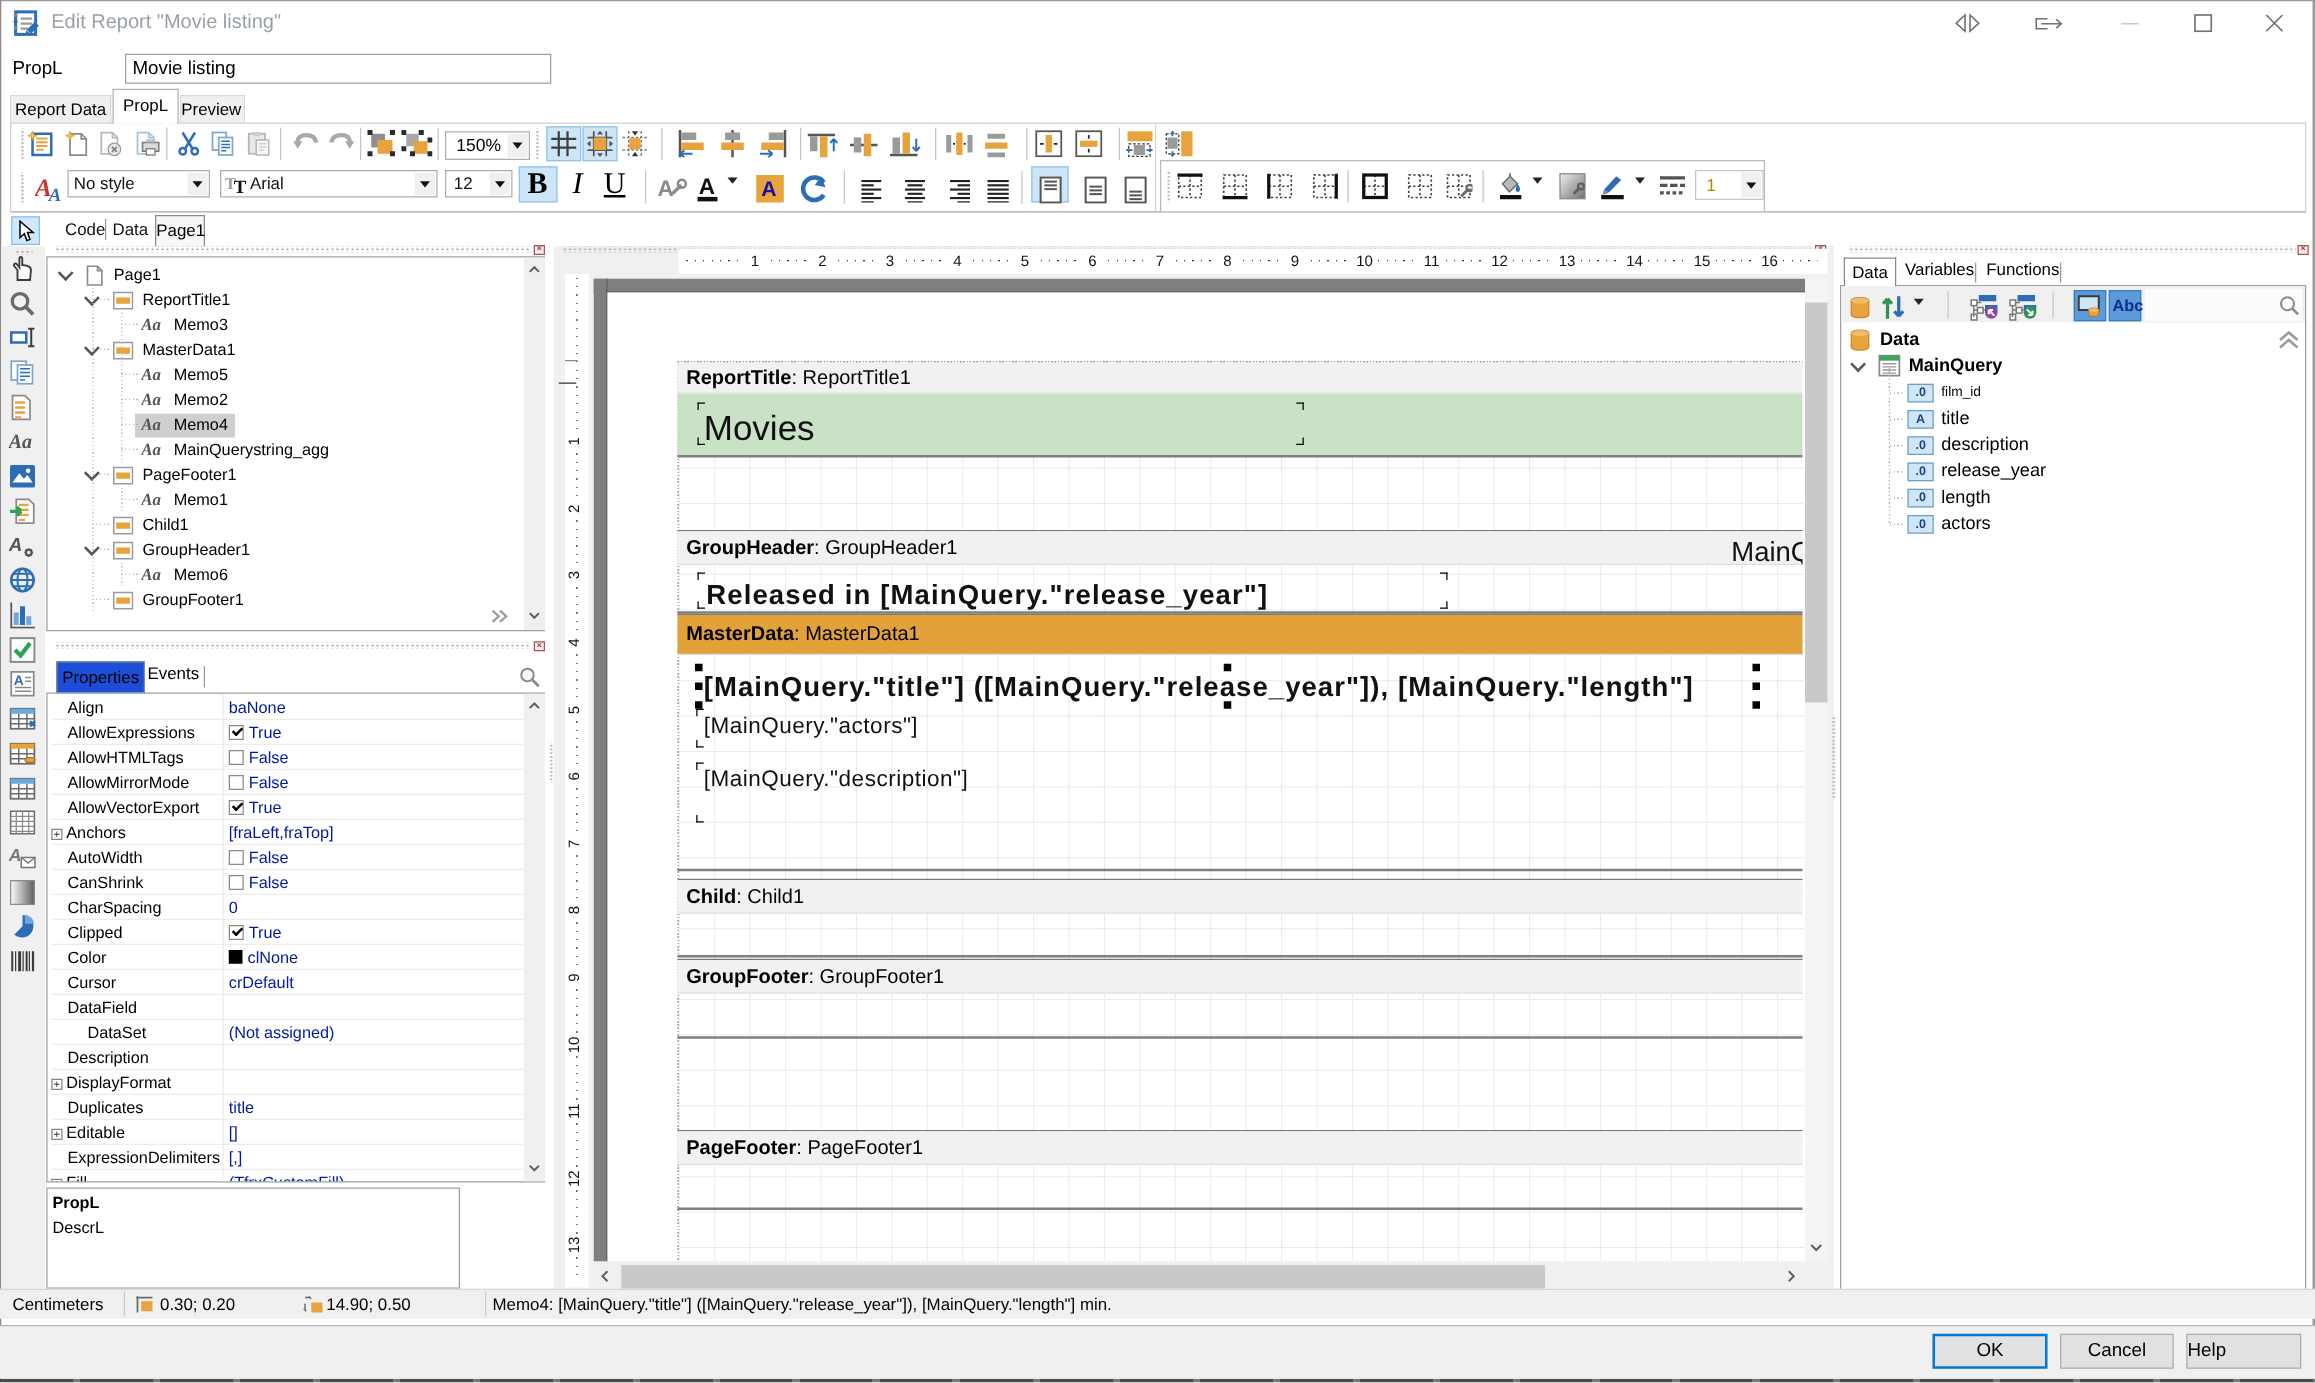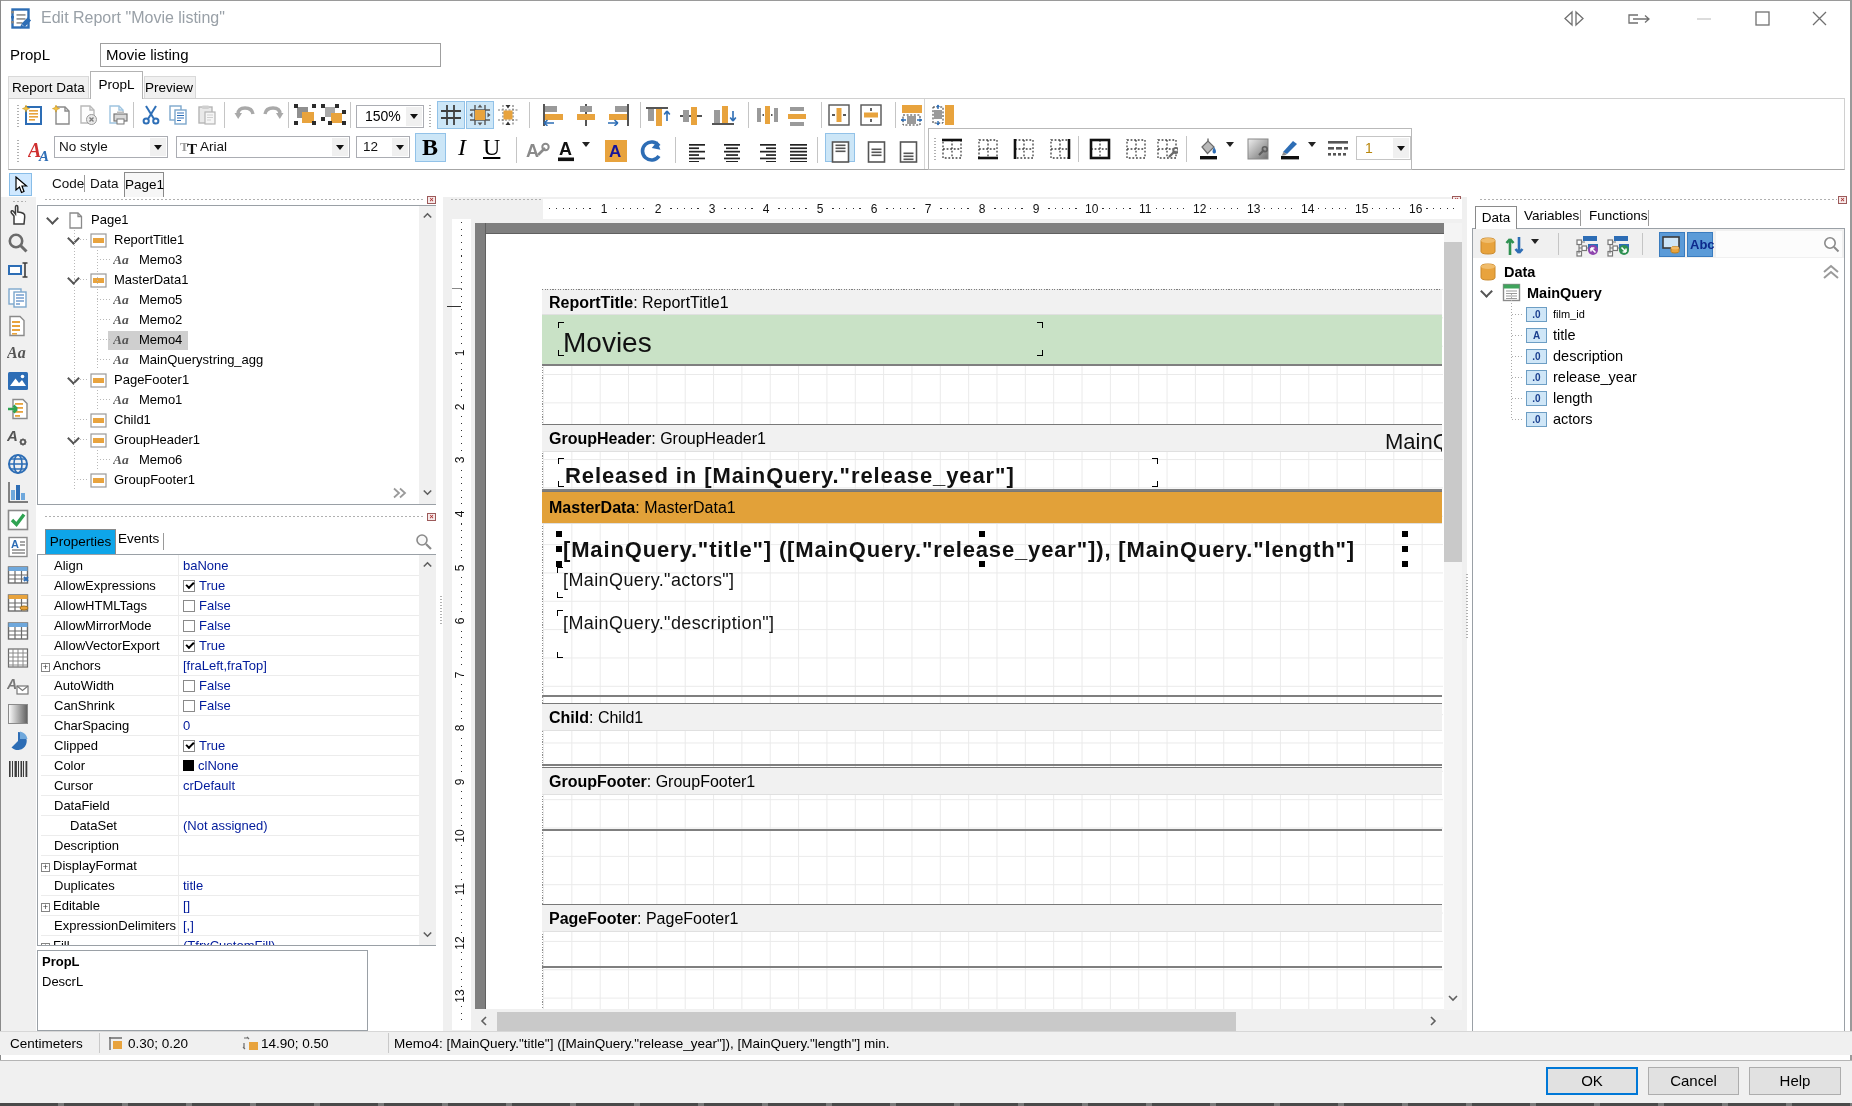--- a/index.html
+++ b/index.html
@@ -777,21 +777,21 @@
 <svg class="ab" style="left:423px;top:488px" width="9" height="8" viewBox="0 0 9 8">
     <path d="M0.8 2.5 L4.5 6.2 L8.2 2.5" stroke="#5f5f5f" stroke-width="1.6" fill="none"></path>
   </svg>
 <svg class="ab" style="left:392px;top:487px" width="16" height="12" viewBox="0 0 16 12">
     <g stroke="#9a9a9a" stroke-width="1.8" fill="none">
       <path d="M2 1.5 L7 6 L2 10.5 M8 1.5 L13 6 L8 10.5"></path>
     </g>
   </svg>
 <div class="ab dots" style="left:44px;top:514px;width:380px;height:5px"></div>
 <div class="gripx" style="left:427px;top:513px">×</div>
-<div class="ab" style="left:45px;top:529px;width:71px;height:25px;background:#0ea5e9;border:1px solid #8a8a8a;border-bottom:none;text-align:center;line-height:24px;font-size:13.5px;z-index:2">Properties</div>
+<div class="ab" style="left:45px;top:529px;width:71px;height:25px;background:#1d4ed8;border:1px solid #8a8a8a;border-bottom:none;text-align:center;line-height:24px;font-size:13.5px;z-index:2">Properties</div>
 <div class="ab" style="left:118px;top:531px;font-size:13.5px">Events</div>
 <div class="ab" style="left:163px;top:533px;width:1px;height:17px;background:#9a9a9a"></div>
 <svg class="ab" style="left:415px;top:533px" width="18" height="18" viewBox="0 0 18 18">
     <circle cx="7" cy="7" r="5" fill="#f8f8f8" stroke="#8a8a8a" stroke-width="1.6"></circle>
     <path d="M11 11 L16 16" stroke="#8a8a8a" stroke-width="2.2"></path>
   </svg>
 <div class="ab" style="left:37px;top:554px;width:399px;height:392px;background:#fff;border:1px solid #9aa0a6;overflow:hidden"></div>
 <div class="ab" style="left:38px;top:556px;width:381px;height:389px;overflow:hidden">
     <div class="prow" style="top:0px;left:3px;width:380px;border-bottom:1px solid #ececec">
       <span style="position:absolute;left:0"><span style="padding-left:13px"></span>Align</span>
@@ -1111,12 +1111,12 @@
       <path d="M2 8 L2 13 M1 12 L3 14 M2 3 L6 3 M5 2 L7 4"></path>
     </g>
     <rect x="7" y="7" width="9" height="8" fill="#e8a33d"></rect>
   </svg>
 <div class="ab" style="left:261px;top:1036px;font-size:13.5px">14.90; 0.50</div>
 <div class="ab" style="left:388px;top:1033px;width:1px;height:20px;background:#c9c9c9"></div>
 <div class="ab" style="left:394px;top:1036px;font-size:13.5px">Memo4: [MainQuery."title"] ([MainQuery."release_year"]), [MainQuery."length"] min.</div>
 <div class="ab" style="left:0;top:1060px;width:1852px;height:43px;background:#f0f0f0;border-top:1px solid #b5b5b5"></div>
 <div class="ab" style="left:1546px;top:1067px;width:92px;height:28px;background:#e1e1e1;border:2px solid #0078d7;text-align:center;line-height:24px;font-size:15px">OK</div>
 <div class="ab" style="left:1648px;top:1067px;width:91px;height:28px;background:#e1e1e1;border:1px solid #adadad;text-align:center;line-height:26px;font-size:15px">Cancel</div>
-<div class="ab" style="left:1749px;top:1067px;width:92px;height:28px;background:#e1e1e1;border:1px solid #adadad;text-align:center;line-height:26px;font-size:15px">Help</div>
+<div class="ab" style="left:1749px;top:1067px;width:92px;height:28px;background:#e1e1e1;border:1px solid #adadad;line-height:26px;font-size:15px">Help</div>
 </body></html>

